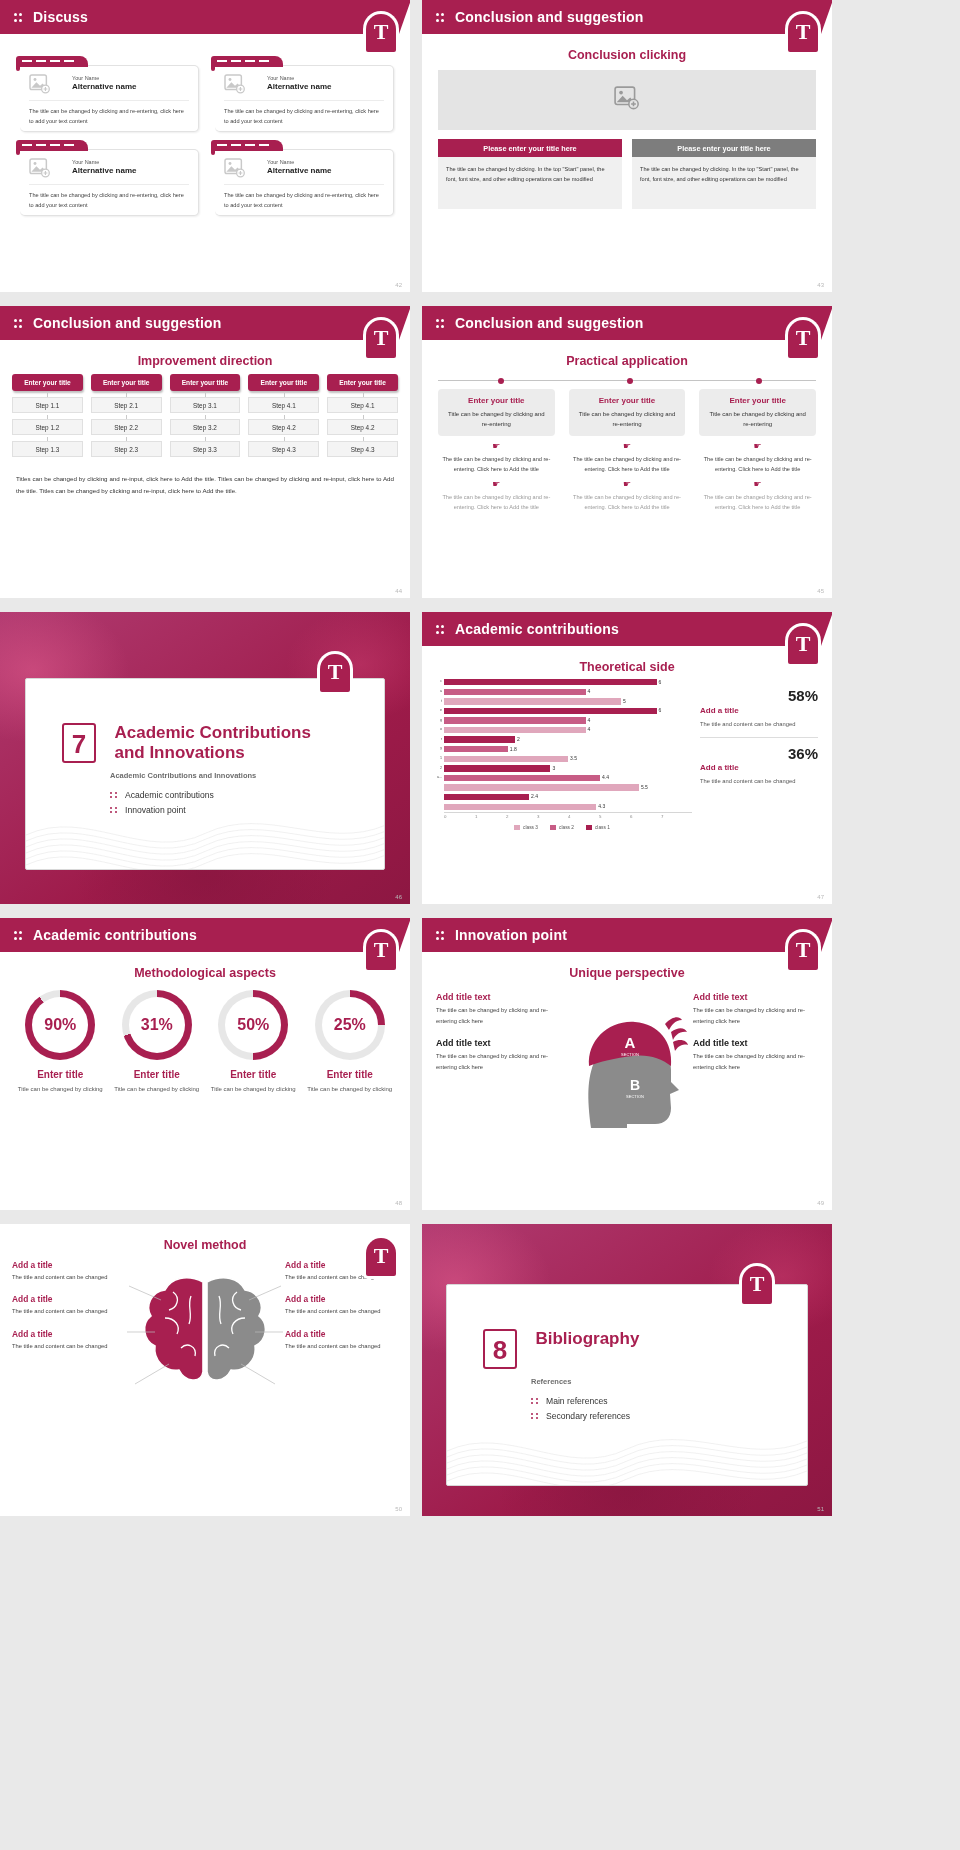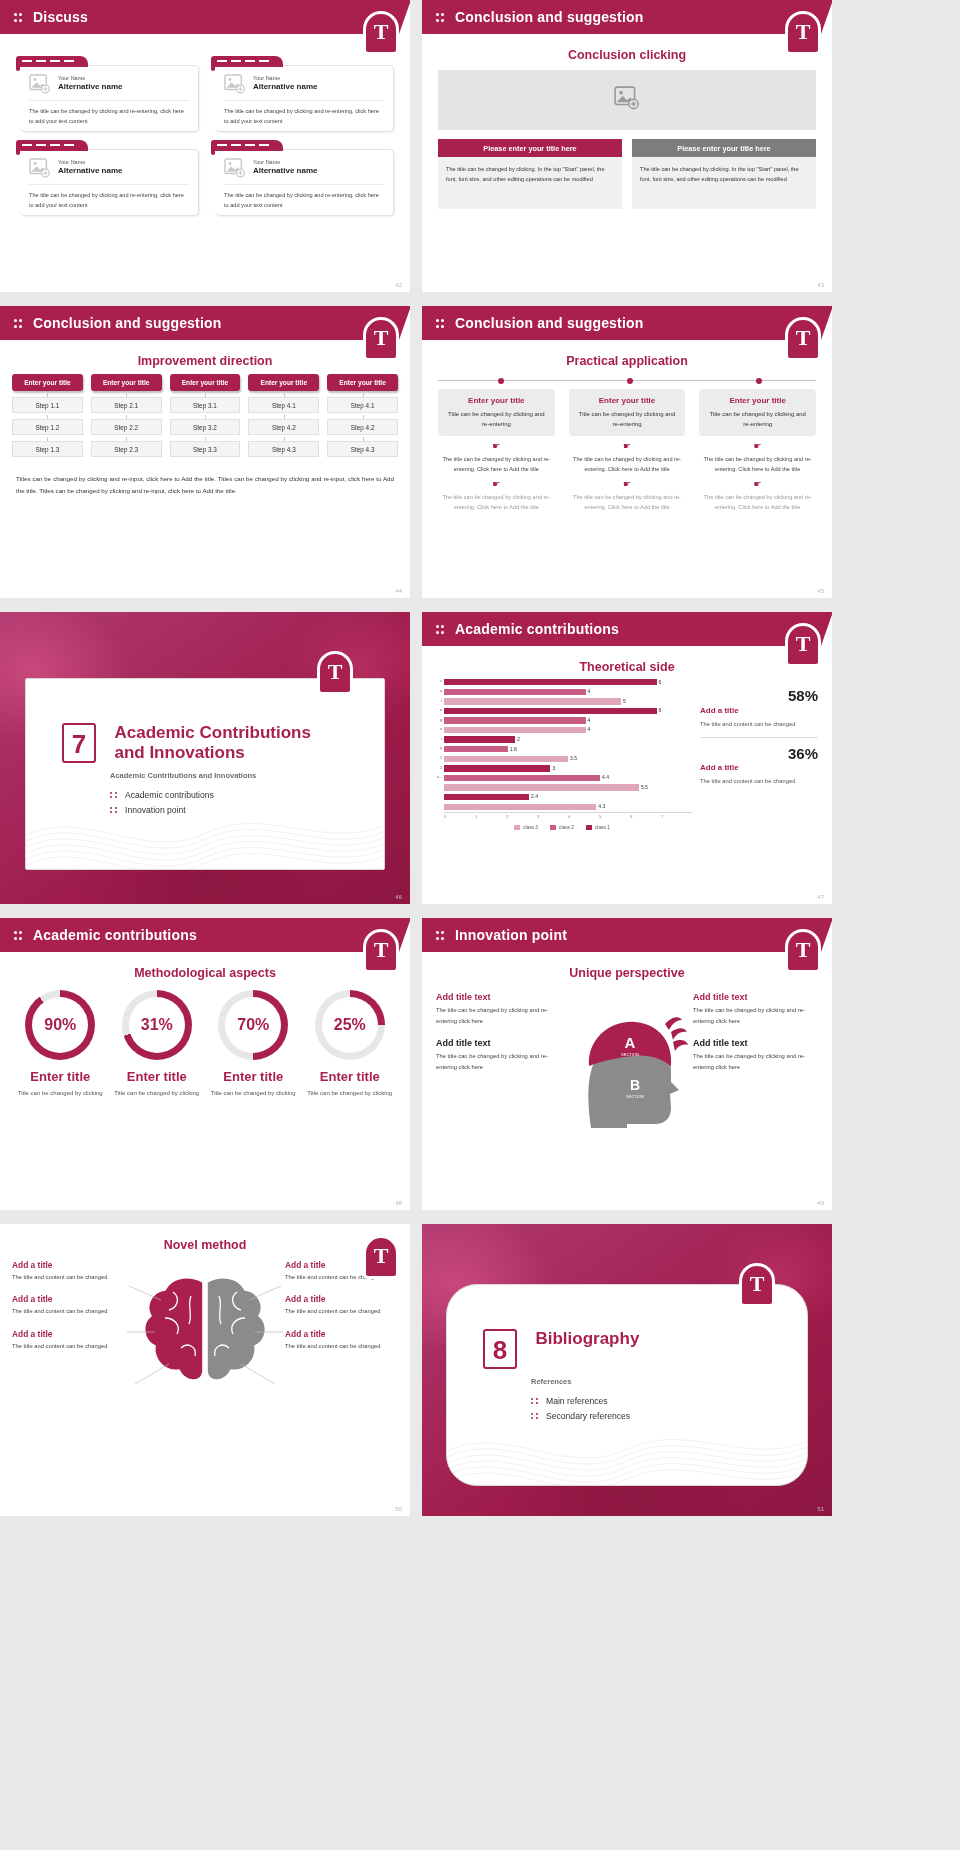--- a/index.html
+++ b/index.html
@@ -29,21 +29,21 @@
   .folders{display:grid;grid-template-columns:1fr 1fr;gap:8px 12px;padding:22px 16px 0 16px;}
   .fold{position:relative;padding-top:9px;}
   .fold .tab{position:absolute;left:0;top:0;width:72px;height:11px;background:#A81F50;border-radius:3px 8px 0 0;}
   .fold .tab b{position:absolute;left:6px;top:4px;width:10px;height:2px;background:#fff;display:block;}
   .fold .tab b:nth-child(2){left:20px;}
   .fold .tab b:nth-child(3){left:34px;}
   .fold .tab b:nth-child(4){left:48px;}
   .fold .bar{position:absolute;left:0;top:9px;width:4px;bottom:0;background:#A81F50;border-radius:2px;}
   .fold .body{background:#fff;border:1px solid #e2e2e2;border-left:none;margin-left:4px;border-radius:0 5px 5px 5px;
      padding:8px 9px 9px 9px;height:67px;box-shadow:1px 1px 2px rgba(0,0,0,.07);}
-  .fold .top{display:flex;align-items:center;gap:7px;padding-bottom:6px;border-bottom:1px solid #ececec;}
+  .fold .top{display:flex;align-items:center;gap:21px;padding-bottom:6px;border-bottom:1px solid #ececec;}
   .ph{width:22px;height:20px;flex:none;position:relative;}
   .ph svg{width:22px;height:20px;}
   .fold .nm{font-size:5.5px;color:#555;line-height:1.3;}
   .fold .alt{font-size:8px;font-weight:bold;color:#222;line-height:1.3;}
   .fold .desc{font-size:5.6px;color:#444;line-height:1.75;margin-top:6px;}
   
   .imgbox{margin:8px 16px 0 16px;height:60px;background:#e4e4e4;display:flex;align-items:center;justify-content:center;}
   .twocol{display:grid;grid-template-columns:1fr 1fr;gap:10px;margin:9px 16px 0 16px;}
   .capbar{height:18px;display:flex;align-items:center;justify-content:center;color:#fff;font-size:7.3px;font-weight:bold;}
   .capbar.m{background:#A81F50;}
@@ -108,37 +108,37 @@
   .statcol .pct{font-size:15px;font-weight:bold;color:#222;line-height:1.1;text-align:right;}
   .statcol .at{font-size:8px;font-weight:bold;color:#A81F50;margin-top:1px;}
   .statcol .sd{font-size:5.8px;color:#555;line-height:1.8;margin-top:4px;}
   .statcol hr{border:none;border-top:1px solid #ddd;margin:8px 0;}
   
   .donuts{display:grid;grid-template-columns:repeat(4,1fr);gap:4px;padding:10px 14px 0 14px;}
   .donut{text-align:center;}
   .ring{width:70px;height:70px;margin:0 auto;border-radius:50%;display:flex;align-items:center;justify-content:center;position:relative;}
   .ring .hole{width:56px;height:56px;border-radius:50%;background:#fff;display:flex;align-items:center;justify-content:center;
      font-size:16px;font-weight:bold;color:#A81F50;}
-  .donut .et{color:#A81F50;font-size:13px;font-weight:bold;margin-top:9px;}
+  .donut .et{color:#A81F50;font-size:10px;font-weight:bold;margin-top:9px;}
   .donut .dt{font-size:6px;color:#555;line-height:1.75;margin-top:4px;}
   
   .headrow{display:grid;grid-template-columns:1fr 132px 1fr;padding:6px 14px 0 14px;align-items:start;}
   .hcol{padding-top:6px;}
   .hcol.r{text-align:left;}
   .hcol h4{color:#A81F50;font-size:9px;font-weight:bold;}
   .hcol p{font-size:5.8px;color:#444;line-height:1.85;margin-top:3px;margin-bottom:12px;}
   .headart{position:relative;height:145px;}
   
   .brainrow{display:grid;grid-template-columns:1fr 160px 1fr;padding:4px 12px 0 12px;}
   .bcol{padding-top:4px;}
   .bcol h4{color:#A81F50;font-size:8.4px;font-weight:bold;}
   .bcol p{font-size:5.8px;color:#444;line-height:1.8;margin-top:2px;margin-bottom:12px;}
   .bcol.r{text-align:left;}
   
-  .sect2 .card{top:60px;bottom:30px;left:24px;right:24px;border-radius:31px;}
+  .sect2 .card{top:60px;bottom:30px;left:24px;right:24px;}
 </style>
 </head>
 <body>
 
 <div class="grid">
 
   <div class="slide">
     <div class="hdr">
       <span class="dots">
           <i></i>
@@ -633,21 +633,21 @@
         </div>
         <div class="donut">
           <div class="ring" style="background:conic-gradient(#A81F50 0deg 252deg, #E7E7E7 252deg 360deg)">
             <div class="hole">31%</div>
           </div>
           <div class="et">Enter title</div>
           <div class="dt">Title can be changed by clicking</div>
         </div>
         <div class="donut">
           <div class="ring" style="background:conic-gradient(#A81F50 0deg 180deg, #E7E7E7 180deg 360deg)">
-            <div class="hole">70%</div>
+            <div class="hole">50%</div>
           </div>
           <div class="et">Enter title</div>
           <div class="dt">Title can be changed by clicking</div>
         </div>
         <div class="donut">
           <div class="ring" style="background:conic-gradient(#A81F50 0deg 90deg, #E7E7E7 90deg 360deg)">
             <div class="hole">25%</div>
           </div>
           <div class="et">Enter title</div>
           <div class="dt">Title can be changed by clicking</div>

